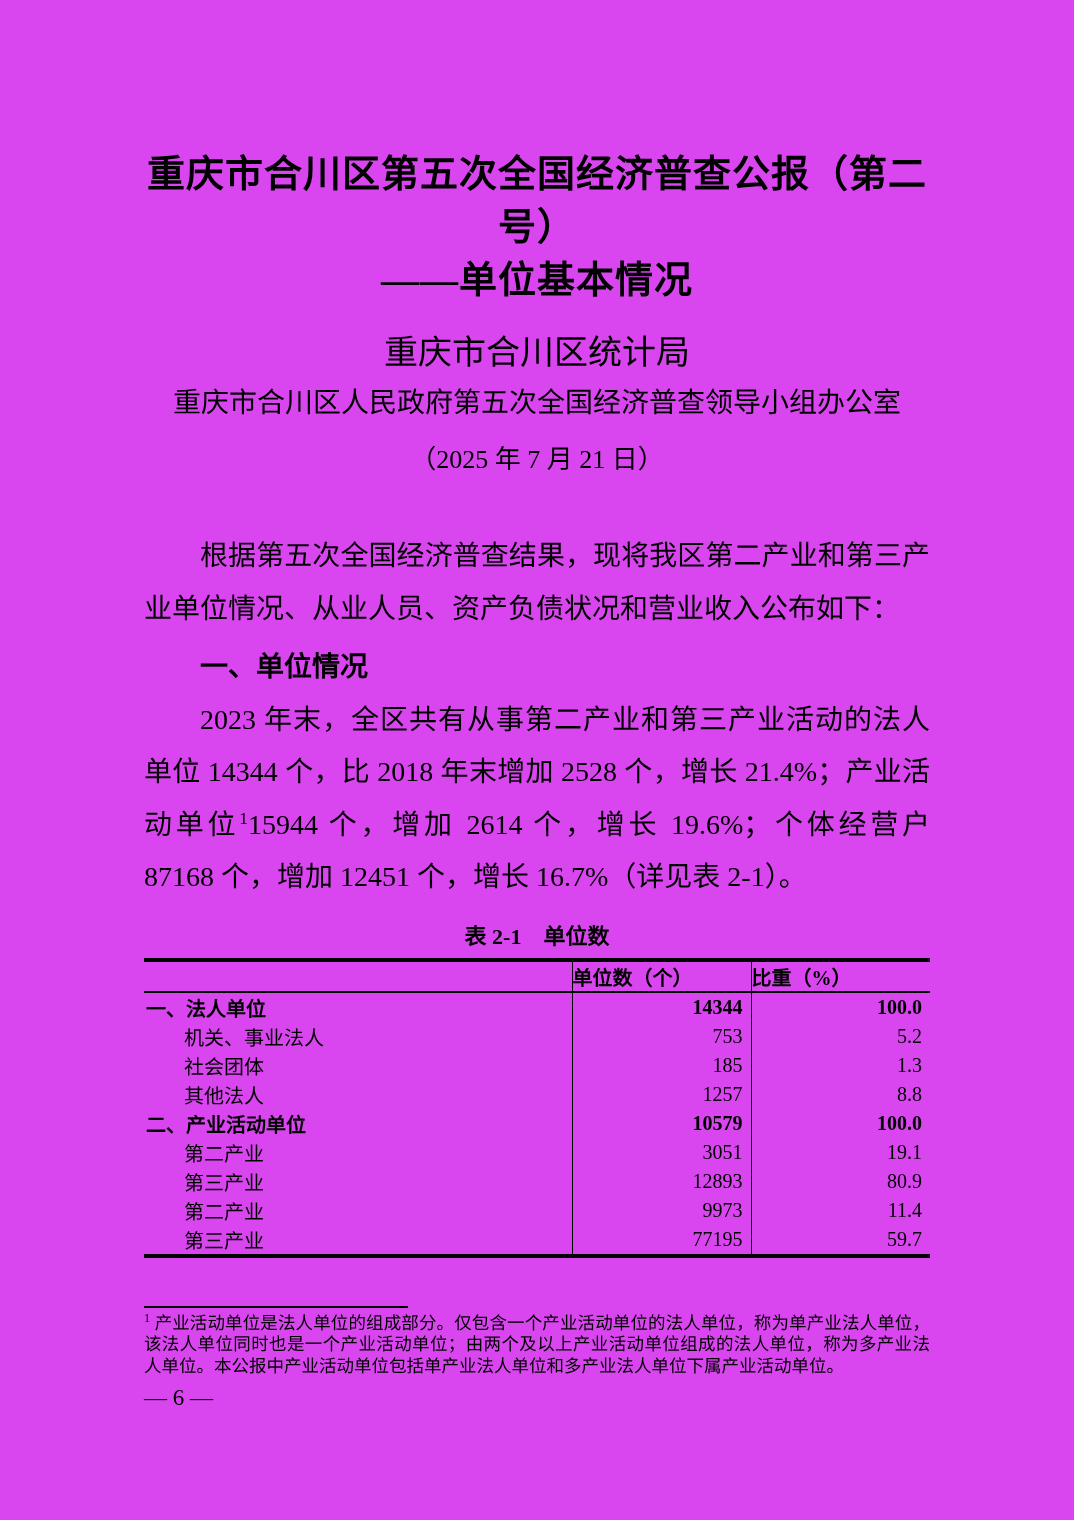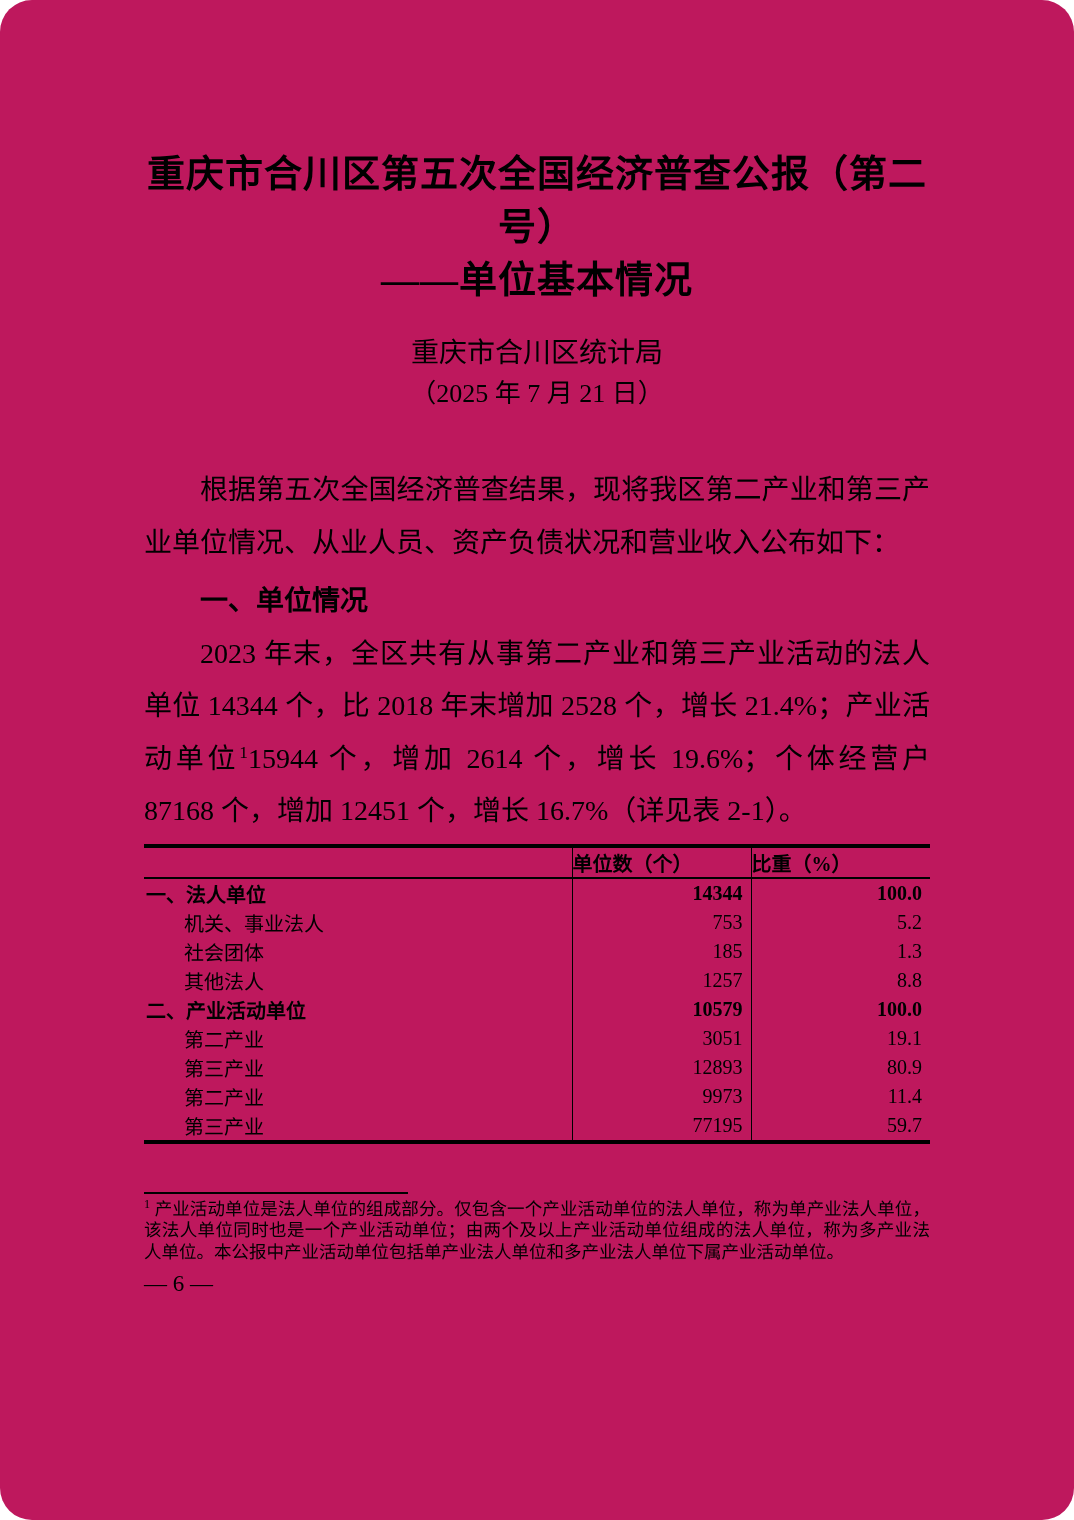--- a/index.html
+++ b/index.html
@@ -1,50 +1,49 @@
 <!DOCTYPE html>
 <html lang="zh-CN"><head>
 <meta charset="utf-8">
 <style>
   * { margin: 0; padding: 0; box-sizing: border-box; }
   html, body { background: #ffffff; }
   .page {
     position: relative;
     width: 1074px;
     height: 1520px;
-    background: #be185d;
+    background: #d946ef;
     color: #000000;
     font-family: "Liberation Serif", "DejaVu Serif", serif;
     overflow: hidden;
-    border-radius: 32px;
   }
   .content {
     padding: 148px 144px 0 144px;
   }
   .doc-title {
     font-size: 38px;
     font-weight: bold;
     line-height: 53px;
     text-align: center;
     letter-spacing: 1px;
   }
   .org-line1 {
     margin-top: 26px;
-    font-size: 28px;
+    font-size: 34px;
     line-height: 39px;
     text-align: center;
   }
   .org-line2 {
     margin-top: 10px;
     font-size: 28px;
     line-height: 42px;
     text-align: center;
   }
   .date-line {
-    margin-top: 2px;
+    margin-top: 16px;
     font-size: 26px;
     line-height: 40px;
     text-align: center;
   }
   .para {
     font-size: 28px;
     line-height: 52.5px;
     text-align: justify;
     text-indent: 2em;
   }
@@ -127,28 +126,30 @@
 
 <div class="page">
   <div class="content">
 
     <div class="doc-title">
       <div>重庆市合川区第五次全国经济普查公报（第二号）</div>
       <div>——单位基本情况</div>
     </div>
 
     <div class="org-line1">重庆市合川区统计局</div>
+    <div class="org-line2">重庆市合川区人民政府第五次全国经济普查领导小组办公室</div>
     <div class="date-line">（2025 年 7 月 21 日）</div>
 
     <p class="para intro-para">根据第五次全国经济普查结果，现将我区第二产业和第三产业单位情况、从业人员、资产负债状况和营业收入公布如下：</p>
 
     <div class="section-heading">一、单位情况</div>
 
     <p class="para"><span>2023 年末，全区共有从事第二产业和第三产业活动的法人单位 14344 个，比 2018 年末增加 2528 个，增长 21.4%；产业活动单位</span><sup class="fn-ref">1</sup><span>15944 个，增加 2614 个，增长 19.6%；个体经营户 87168 个，增加 12451 个，增长 16.7%（详见表 2-1）。</span></p>
 
+    <div class="table-title">表 2-1　单位数</div>
 
     <table class="units-table">
       <colgroup>
           <col class="c1">
           <col class="c2">
           <col class="c3">
         </colgroup>
       <thead>
         <tr>
           <th></th>

